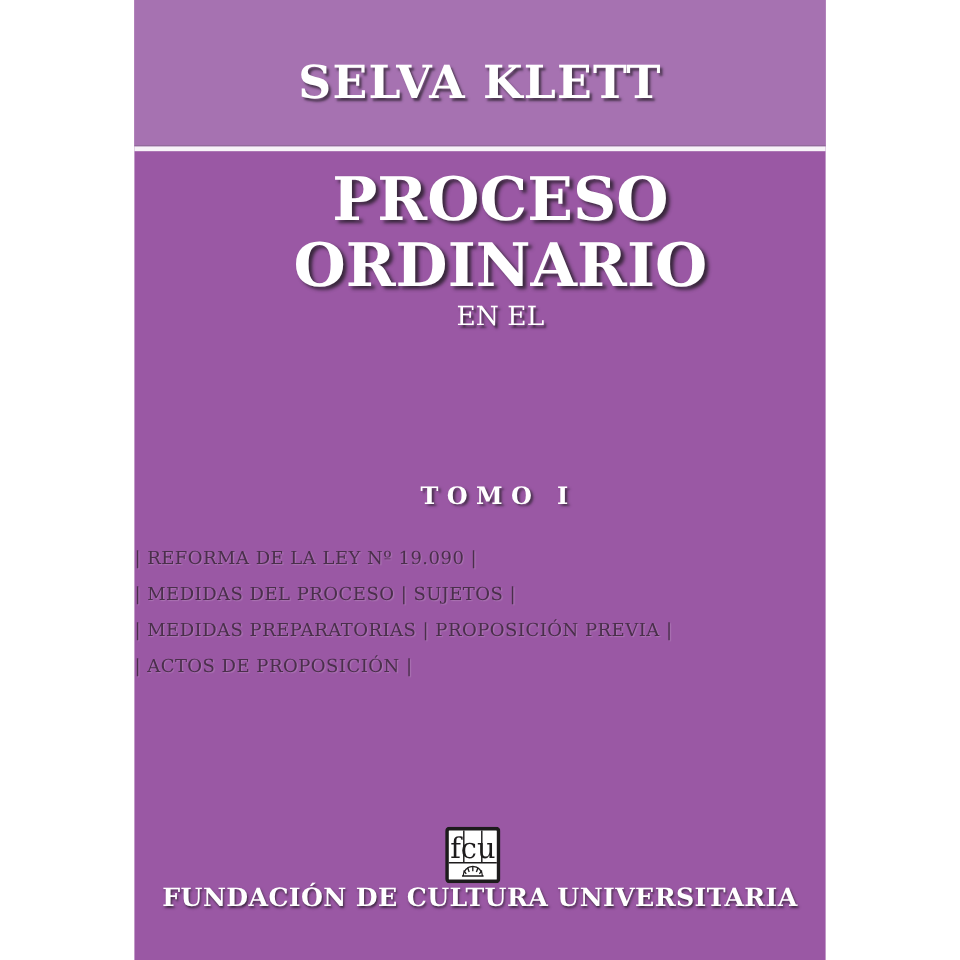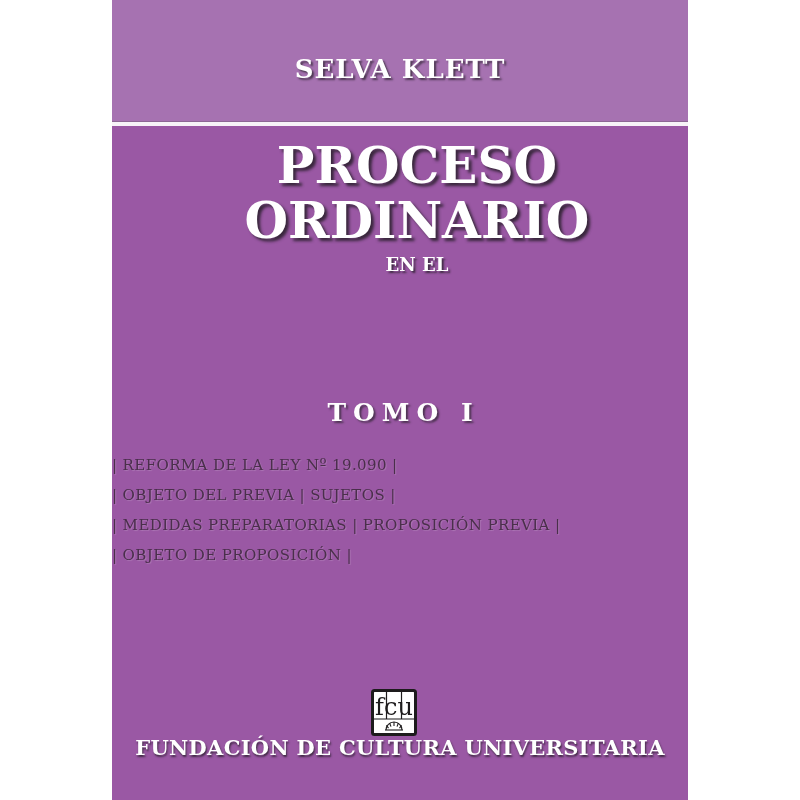--- a/index.html
+++ b/index.html
@@ -22,49 +22,49 @@
     border-bottom:1px solid rgba(120,95,125,0.55);
   }
   .separator{
     position:absolute;left:0;top:122px;
     width:576px;height:4px;
     background:var(--separator-white,#f7f3f8);
   }
   .author{
     position:absolute;left:0;top:54px;width:100%;
     text-align:center;
-    font-size:26px;font-weight:bold;line-height:30px;
+    font-size:38px;font-weight:bold;line-height:30px;
     letter-spacing:1px;
     color:var(--text-white,#ffffff);
     text-shadow:2px 2px 2px rgba(45,35,48,0.75);
   }
   .title-block{
     position:absolute;left:0;top:138px;width:100%;
     text-align:center;
     color:var(--text-white,#ffffff);
     margin-left:17px;
   }
   .title-line{
     font-size:50px;font-weight:bold;line-height:55px;
     letter-spacing:0px;
     text-shadow:3px 3px 3px rgba(40,30,42,0.85);
   }
   .subtitle-line{
     margin-top:5px;
-    font-size:18px;font-weight:bold;line-height:24px;
+    font-size:22px;font-weight:normal;line-height:24px;
     text-shadow:2px 2px 2px rgba(40,30,42,0.8);
   }
   .subtitle-line.second{
     margin-top:2px;
     letter-spacing:0.5px;
   }
   .volume{
-    position:absolute;left:0;top:401px;width:100%;
+    position:absolute;left:12px;top:401px;width:100%;
     text-align:center;
-    font-size:25px;font-weight:bold;line-height:24px;
+    font-size:20px;font-weight:bold;line-height:24px;
     letter-spacing:7px;padding-left:7px;box-sizing:border-box;
     color:var(--text-white,#ffffff);
     text-shadow:2px 2px 2px rgba(45,35,48,0.7);
   }
   .topics{
     position:absolute;left:0;top:450px;width:100%;
     text-align:left;
     color:var(--topics-dark,#4a2f4b);
     font-size:15px;line-height:30px;
     letter-spacing:0.4px;
@@ -98,23 +98,23 @@
     <div class="title-block">
       <div class="title-line">PROCESO</div>
       <div class="title-line">ORDINARIO</div>
       <div class="subtitle-line">EN EL</div>
     </div>
 
     <div class="volume">TOMO I</div>
 
     <div class="topics">
       <div>| REFORMA DE LA LEY Nº 19.090 |</div>
-      <div>| OBJETO DEL PREVIA | SUJETOS |</div>
+      <div>| MEDIDAS DEL PROCESO | SUJETOS |</div>
       <div>| MEDIDAS PREPARATORIAS | PROPOSICIÓN PREVIA |</div>
-      <div>| OBJETO DE PROPOSICIÓN |</div>
+      <div>| ACTOS DE PROPOSICIÓN |</div>
     </div>
 
     <div class="logo">
       <svg width="46" height="47" viewBox="0 0 46 47">
         <rect x="1.5" y="1.5" width="43" height="44" rx="2" fill="#ffffff" stroke="var(--logo-ink,#1d1b1c)" stroke-width="3"></rect>
         <line x1="15.5" y1="3" x2="15.5" y2="30" stroke="var(--logo-ink,#1d1b1c)" stroke-width="1.2"></line>
         <line x1="30.5" y1="3" x2="30.5" y2="30" stroke="var(--logo-ink,#1d1b1c)" stroke-width="1.2"></line>
         <line x1="3" y1="30" x2="43" y2="30" stroke="var(--logo-ink,#1d1b1c)" stroke-width="1.2"></line>
         <text x="23" y="26" text-anchor="middle" font-family="DejaVu Serif, Liberation Serif, serif" font-size="24" fill="var(--logo-ink,#1d1b1c)">fcu</text>
         <g stroke="var(--logo-ink,#1d1b1c)" stroke-width="1.1" fill="none">

